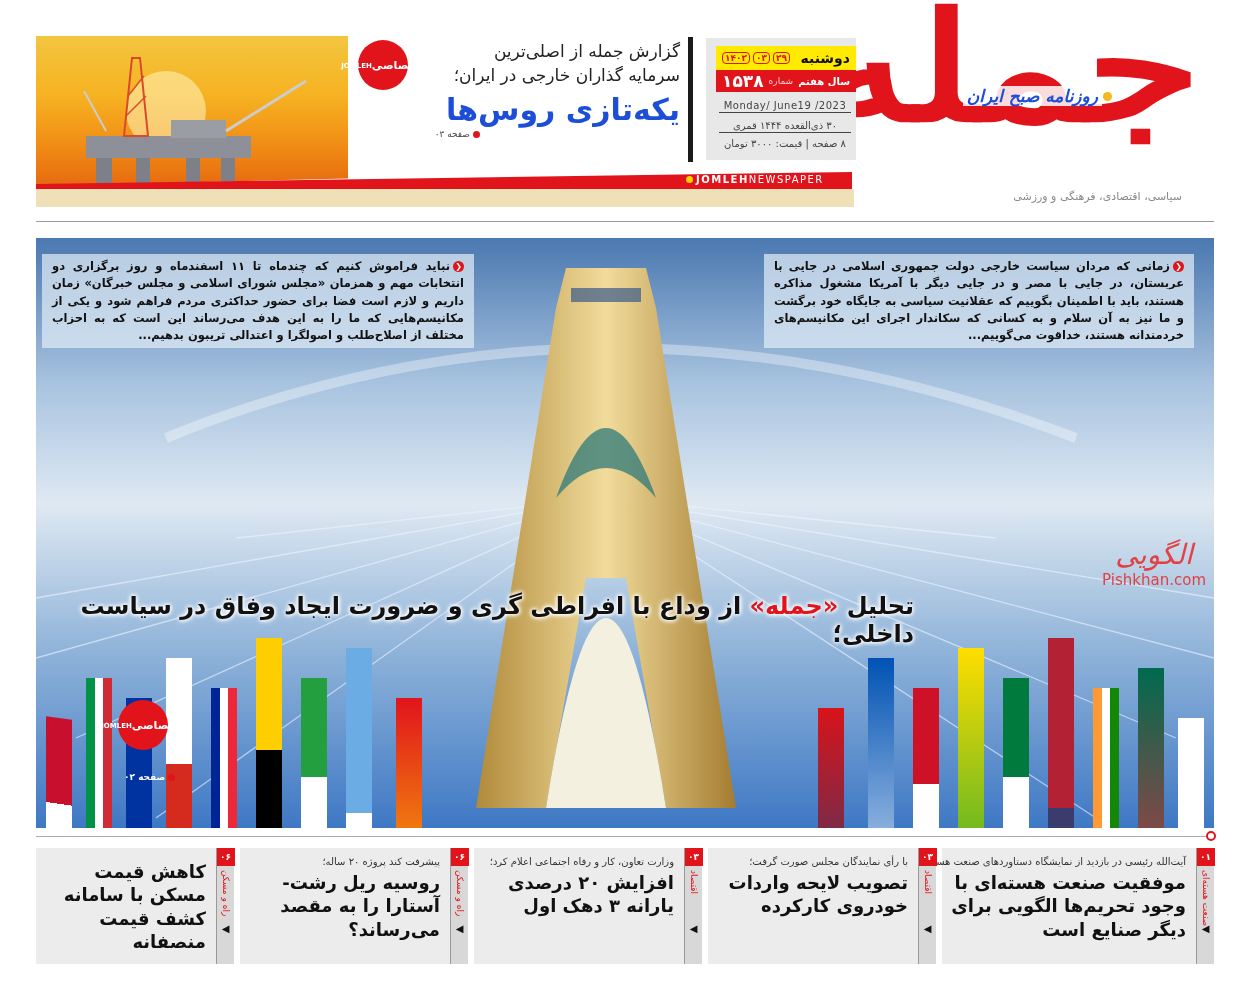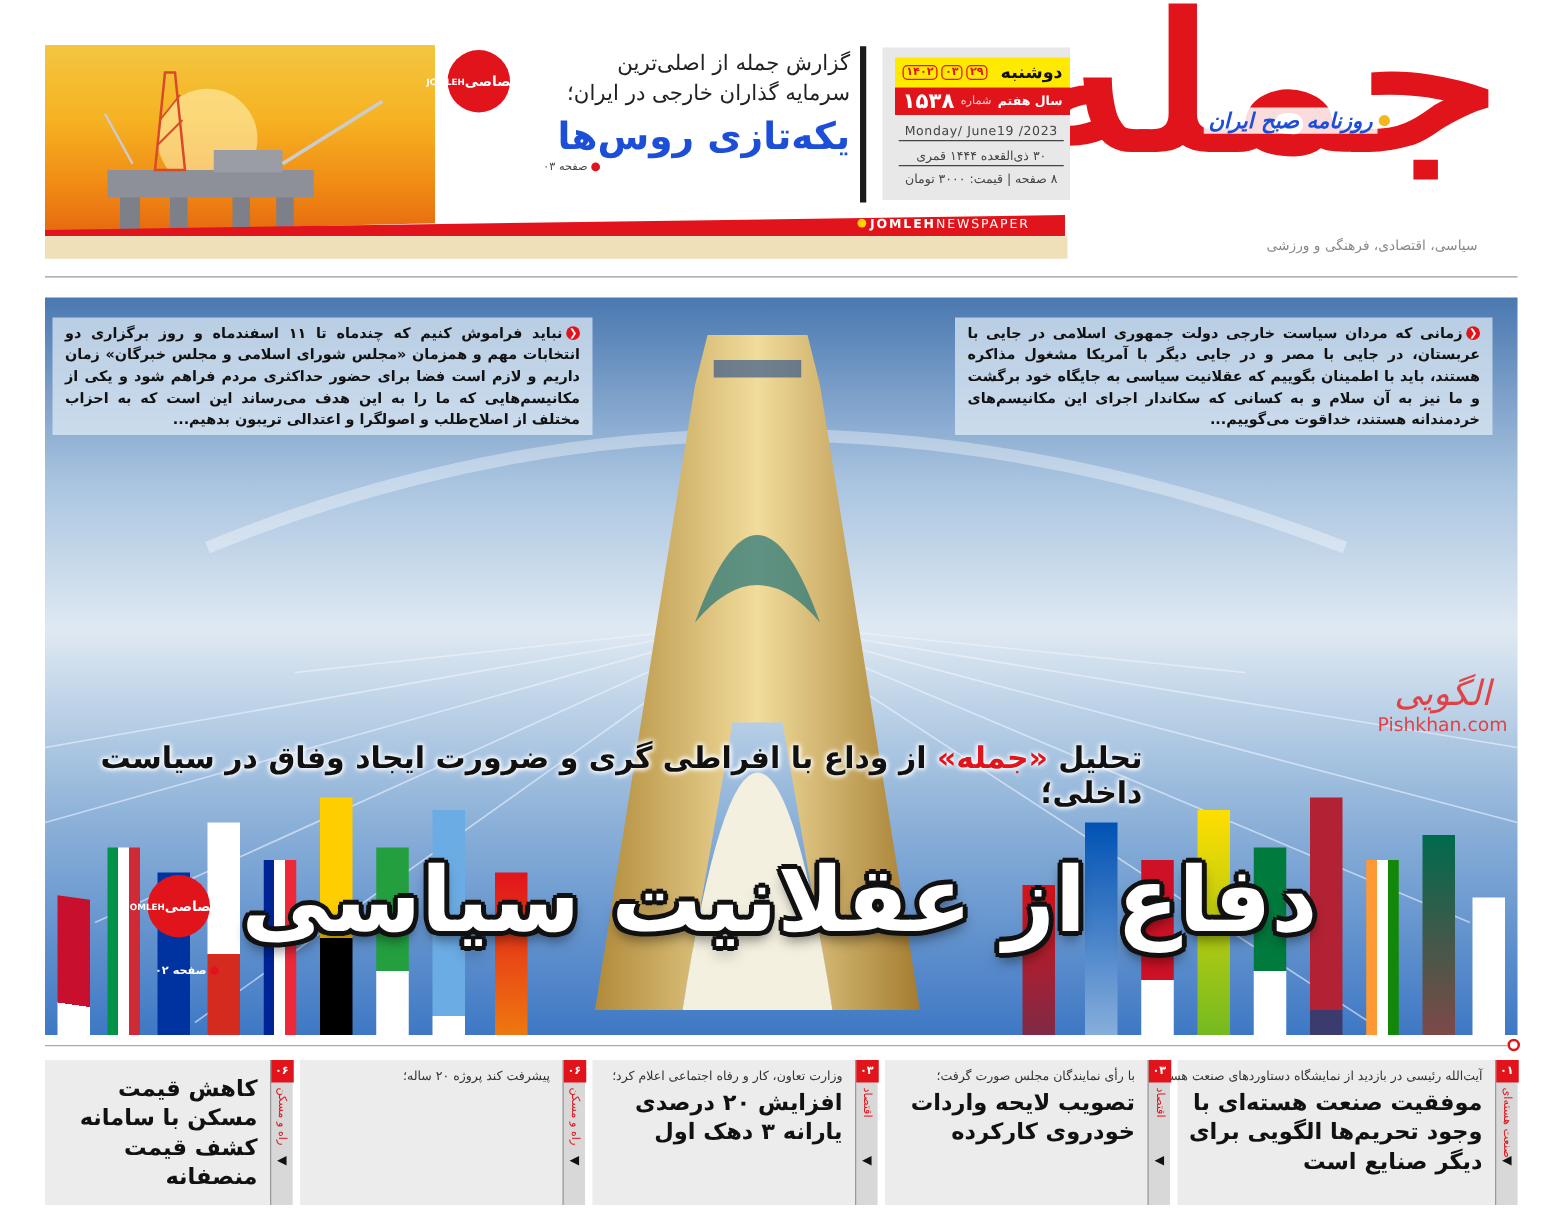--- a/index.html
+++ b/index.html
@@ -243,21 +243,20 @@
   </div>
   <div class="quote quote-l">
     <span class="arrow-bullet">❮</span><span>نباید فراموش کنیم که چندماه تا ۱۱ اسفندماه و روز برگزاری دو انتخابات مهم و همزمان «مجلس شورای اسلامی و مجلس خبرگان» زمان داریم و لازم است فضا برای حضور حداکثری مردم فراهم شود و یکی از مکانیسم‌هایی که ما را به این هدف می‌رساند این است که به احزاب مختلف از اصلاح‌طلب و اصولگرا و اعتدالی تریبون بدهیم...</span>
   </div>
 
   <div class="kicker-main">
     <span>تحلیل</span>
     <span class="em">«جمله»</span>
     <span>از وداع با افراطی گری و ضرورت ایجاد وفاق در سیاست داخلی؛</span>
   </div>
-  <div class="headline-main">دفاع از عقلانیت سیاسی</div>
 
   <div class="badge badge-hero" style="position:absolute">
     <span class="b1">اختصاصی</span>
     <span class="b2">JOMLEH</span>
   </div>
   <div class="hero-page"><span class="red-dot"></span><span>صفحه ۰۲</span></div>
 
   <div class="watermark">
     <div class="w1">الگویی</div>
     <div class="w2">Pishkhan.com</div>
@@ -302,20 +301,21 @@
     </div>
   </div>
   <div class="card" style="width:228px">
     <div class="card-tab">
       <div class="card-num">۰۶</div>
       <div class="card-sec">راه و مسکن</div>
       <div class="card-arrow">◀</div>
     </div>
     <div class="card-body">
       <div class="card-kicker">پیشرفت کند پروژه ۲۰ ساله؛</div>
+      <div class="card-title">روسیه ریل رشت-آستارا را به مقصد می‌رساند؟</div>
     </div>
   </div>
   <div class="card" style="width:198px">
     <div class="card-tab">
       <div class="card-num">۰۶</div>
       <div class="card-sec">راه و مسکن</div>
       <div class="card-arrow">◀</div>
     </div>
     <div class="card-body">
       <div class="card-kicker"></div>

